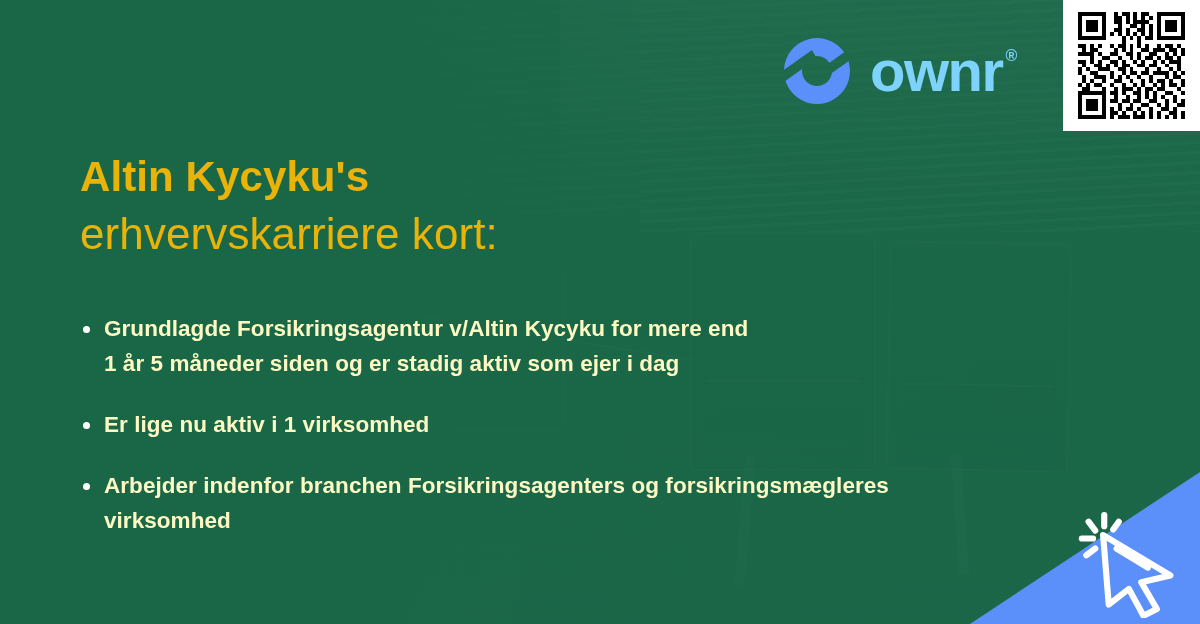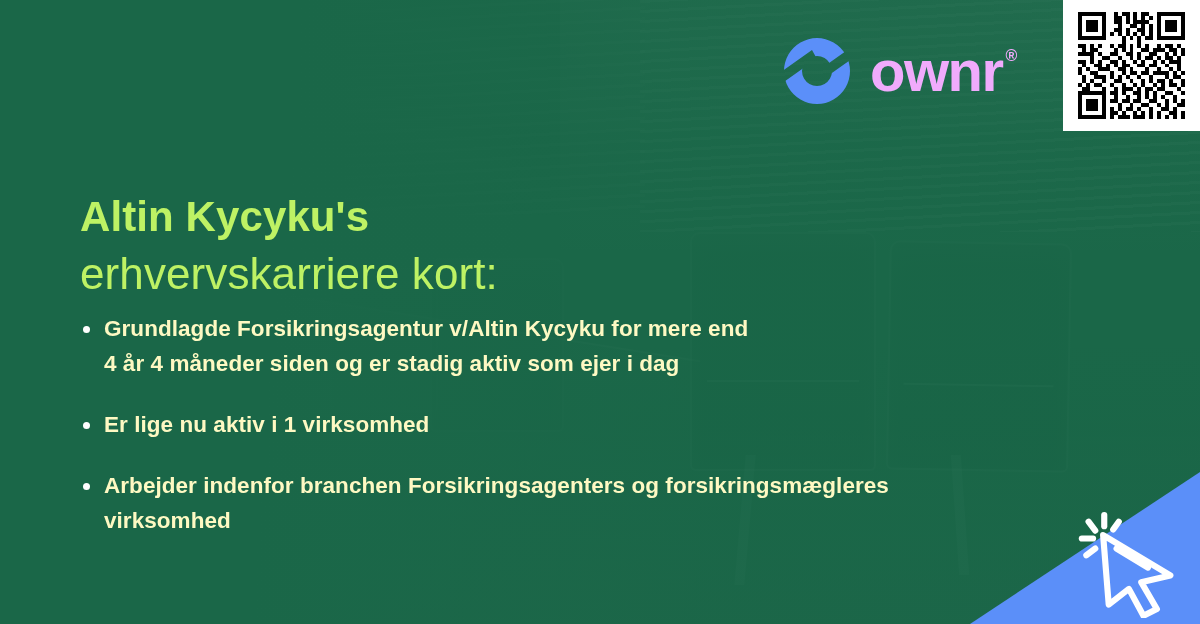--- a/index.html
+++ b/index.html
@@ -131,21 +131,21 @@
     top: 36px;
     left: 782px;
     display: flex;
     align-items: center;
     gap: 18px;
     z-index: 5;
   }
   .logo-mark { width: 70px; height: 70px; display: block; }
   .logo-word {
     position: relative;
-    color: #f0abfc;
+    color: #7dd3fc;
     font-size: 58px;
     font-weight: 700;
     letter-spacing: -1.5px;
     line-height: 1;
     display: flex;
     align-items: flex-start;
   }
   .logo-reg {
     font-size: 16px;
     font-weight: 700;
@@ -168,22 +168,21 @@
     justify-content: center;
   }
   .qr-panel svg { display: block; }
 
   
   .headline {
     position: absolute;
     left: 80px;
     top: 152px;
     z-index: 4;
-    color: #bef264;
-    margin-top: 40px;
+    color: #eab308;
   }
   .headline .line1 {
     font-size: 42px;
     font-weight: 700;
     line-height: 1.18;
     letter-spacing: 0.1px;
     white-space: nowrap;
   }
   .headline .line2 {
     font-size: 44px;
@@ -507,21 +506,21 @@
   <div class="headline">
     <div class="line1">Altin Kycyku's</div>
     <div class="line2">erhvervskarriere kort:</div>
   </div>
 
   <ul class="bullets">
     <li>
       <span class="dot"></span>
       <span>Grundlagde Forsikringsagentur v/Altin Kycyku for mere end</span>
       <br>
-      <span>4 år 4 måneder siden og er stadig aktiv som ejer i dag</span>
+      <span>1 år 5 måneder siden og er stadig aktiv som ejer i dag</span>
     </li>
     <li>
       <span class="dot"></span>
       <span>Er lige nu aktiv i 1 virksomhed</span>
     </li>
     <li>
       <span class="dot"></span>
       <span>Arbejder indenfor branchen Forsikringsagenters og forsikringsmægleres</span>
       <br>
       <span>virksomhed</span>

